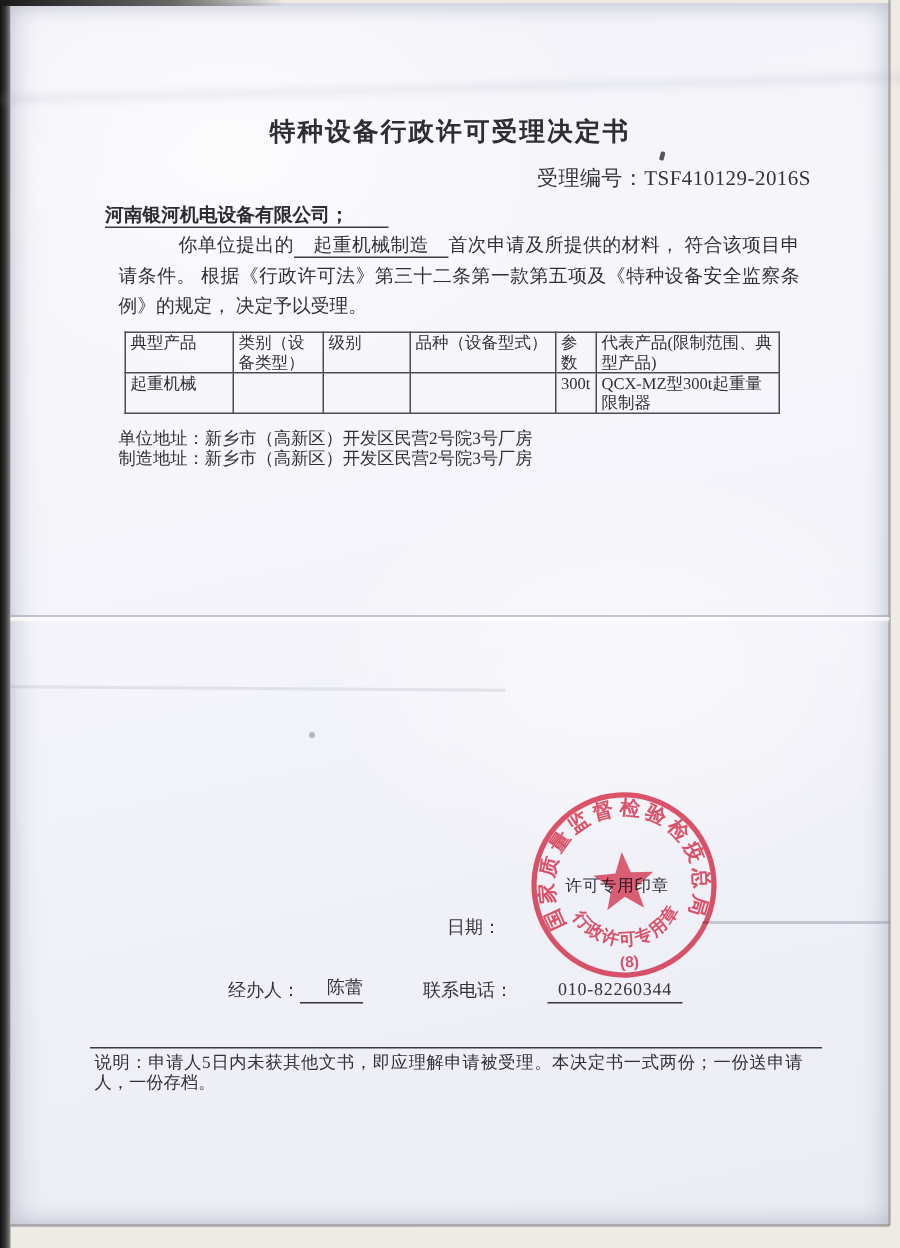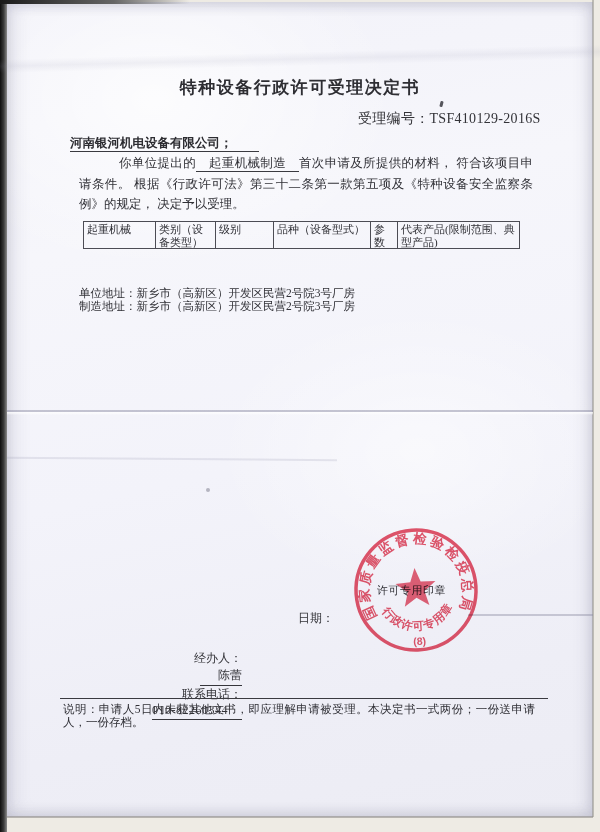--- a/index.html
+++ b/index.html
@@ -62,24 +62,24 @@
   table.spec tr.hd td{height:24px;}
   table.spec tr.dt td{height:22px;}
   td.brk{word-break:break-all;}
 
   .addr{left:79px;top:287px;font-size:11.5px;line-height:12.5px;color:#303036;}
 
   .seal-caption{left:377px;top:583px;font-size:11px;letter-spacing:.5px;color:#2f2f35;}
   .date-line{left:298px;top:610px;font-size:12px;display:flex;align-items:flex-end;}
   .date-line .val{display:inline-block;border-bottom:1.5px solid #35353b;width:136px;
     text-align:center;padding-bottom:1px;margin-left:2px;}
-  .sign-line{left:152px;top:650px;font-size:12px;display:flex;align-items:flex-end;flex-direction:column;}
+  .sign-line{left:152px;top:650px;font-size:12px;display:flex;align-items:flex-end;}
   .sign-line .u1{display:inline-block;border-bottom:1.5px solid #35353b;width:42px;text-align:right;padding-bottom:1px;}
   .sign-line .gap{display:inline-block;width:40px;}
-  .sign-line .u2{display:inline-block;border-bottom:1.5px solid #35353b;width:90px;text-align:left;padding-bottom:1px;letter-spacing:.5px;}
+  .sign-line .u2{display:inline-block;border-bottom:1.5px solid #35353b;width:90px;text-align:center;padding-bottom:1px;letter-spacing:.5px;margin-left:23px;}
 
   .divider{left:60px;top:698px;width:488px;height:0;border-top:1.5px solid #3a3a40;}
   .note{left:63px;top:703px;width:472px;font-size:11.5px;line-height:13px;color:#303036;text-align:justify;}
 
   
   .stamp{position:absolute;left:336px;top:510px;width:160px;height:160px;
     color:var(--stamp,#e34457);transform:rotate(-4deg);
     mix-blend-mode:multiply;opacity:.86;}
   .stamp text{font-family:"Liberation Sans","DejaVu Sans",sans-serif;font-weight:bold;}
 </style>
@@ -113,26 +113,34 @@
     <colgroup>
       <col style="width:72px">
         <col style="width:60px">
         <col style="width:58px">
       <col style="width:97px">
         <col style="width:27px">
         <col style="width:122px">
     </colgroup>
     <tbody>
         <tr class="hd">
-      <td>起重机械</td>
+      <td>典型产品</td>
       <td>类别（设备类型）</td>
       <td>级别</td>
       <td>品种（设备型式）</td>
       <td>参数</td>
       <td>代表产品(限制范围、典型产品)</td>
+    </tr>
+    <tr class="dt">
+      <td>起重机械</td>
+      <td></td>
+      <td></td>
+      <td></td>
+      <td class="brk">300t</td>
+      <td class="brk">QCX-MZ型300t起重量限制器</td>
     </tr>
   </tbody>
     </table>
 
   <div class="abs addr">
     <div><span>单位地址：</span><span>新乡市（高新区）开发区民营2号院3号厂房</span></div>
     <div><span>制造地址：</span><span>新乡市（高新区）开发区民营2号院3号厂房</span></div>
   </div>
 
   <div class="abs seal-caption">许可专用印章</div>

